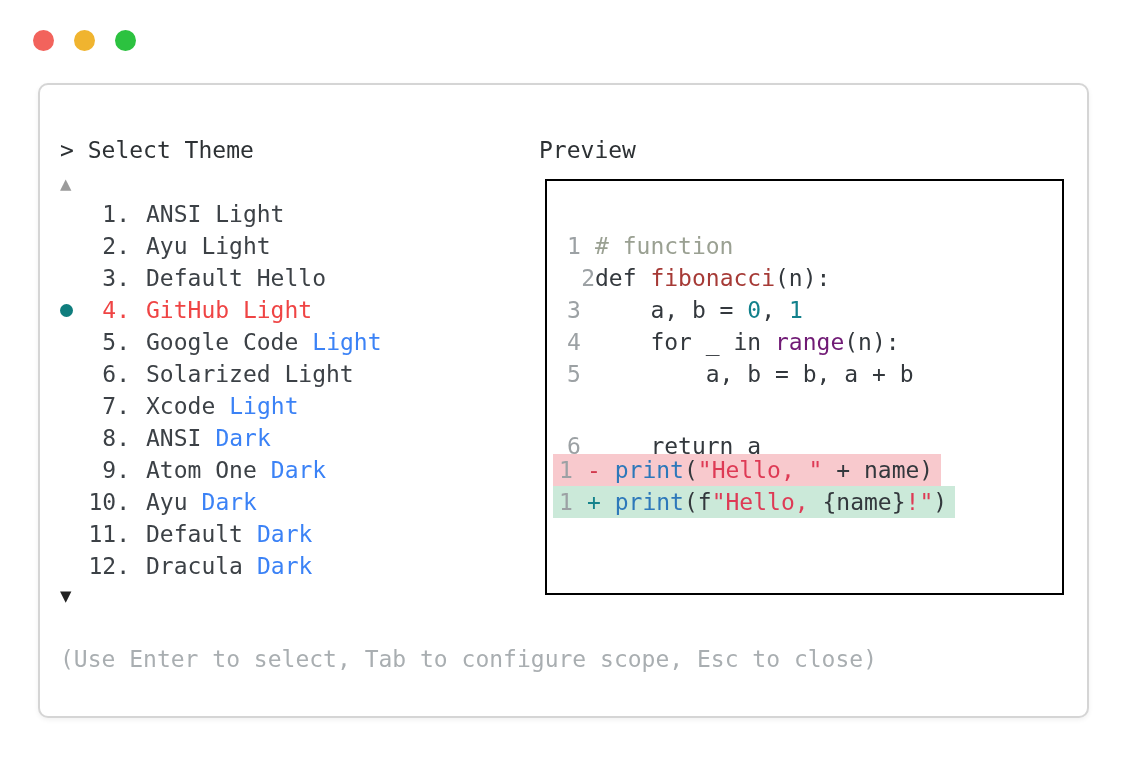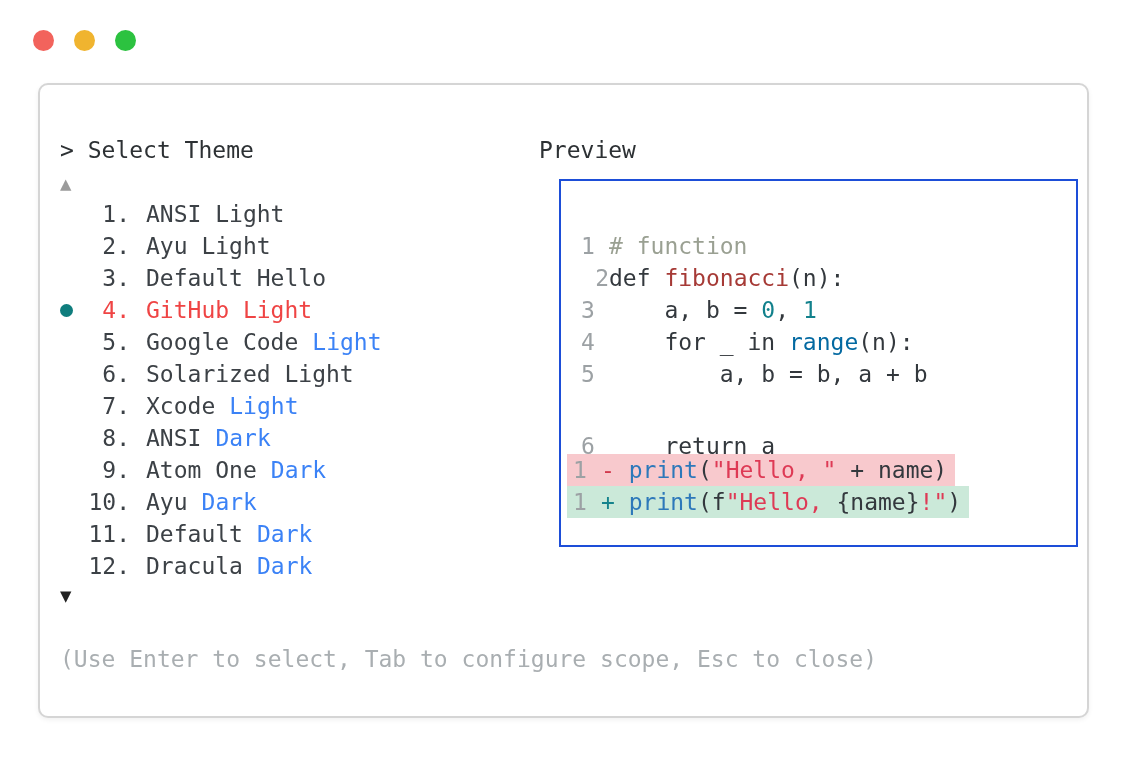--- a/index.html
+++ b/index.html
@@ -44,39 +44,39 @@
   }
   .row .num { display: inline-block; width: 42px; text-align: right; }
   .row .label { margin-left: 16px; }
   .row .muted { margin-left: 14px; color: #3b82f6; }
   .row.selected { color: #ef4444; }
 
   .hint { left: 20px; top: 558px; height: 32px; line-height: 32px; color: #a9aeb1; white-space: pre; text-align: center; }
 
   
   .preview-box {
-    left: 519px; top: 94px; width: 519px; height: 368px;
-    border: 2px solid #1d4ed8; background: #ffffff;
+    left: 505px; top: 94px; width: 519px; height: 416px;
+    border: 2px solid #000000; background: #ffffff;
   }
   .preview-box > div { position: absolute; height: 32px; line-height: 32px; white-space: pre; }
   .code-line { left: 20px; }
   .code-line.l0 { top: 49px; }  .code-line.l1 { top: 81px; text-align: right; }
   .code-line.l2 { top: 113px; } .code-line.l3 { top: 145px; }
   .code-line.l4 { top: 177px; } .code-line.l5 { top: 209px; margin-top: 40px; }
   .diff-line { left: 6px; padding: 0 8px 0 6px; }
   .diff-line.removed { top: 273px; background: #f8c9cd; }
   .diff-line.added   { top: 305px; background: #cbe9d9; }
 
   .ln { display: inline-block; width: 28px; color: #9ca1a4; }
 
   .tk-fg      { color: #33383d; }
   .tk-comment { color: #9aa092; }
   .tk-func    { color: #a63a36; }
   .tk-num     { color: #12818c; }
-  .tk-range   { color: #0369a1; }
+  .tk-range   { color: #701a75; }
   .tk-print   { color: #2d78ba; }
   .tk-str     { color: #de3a55; }
   .tk-del     { color: #d2384c; }
   .tk-add     { color: #15838c; }
 </style>
 </head>
 <body>
 
 <div class="traffic">
   <div class="light red"></div>

